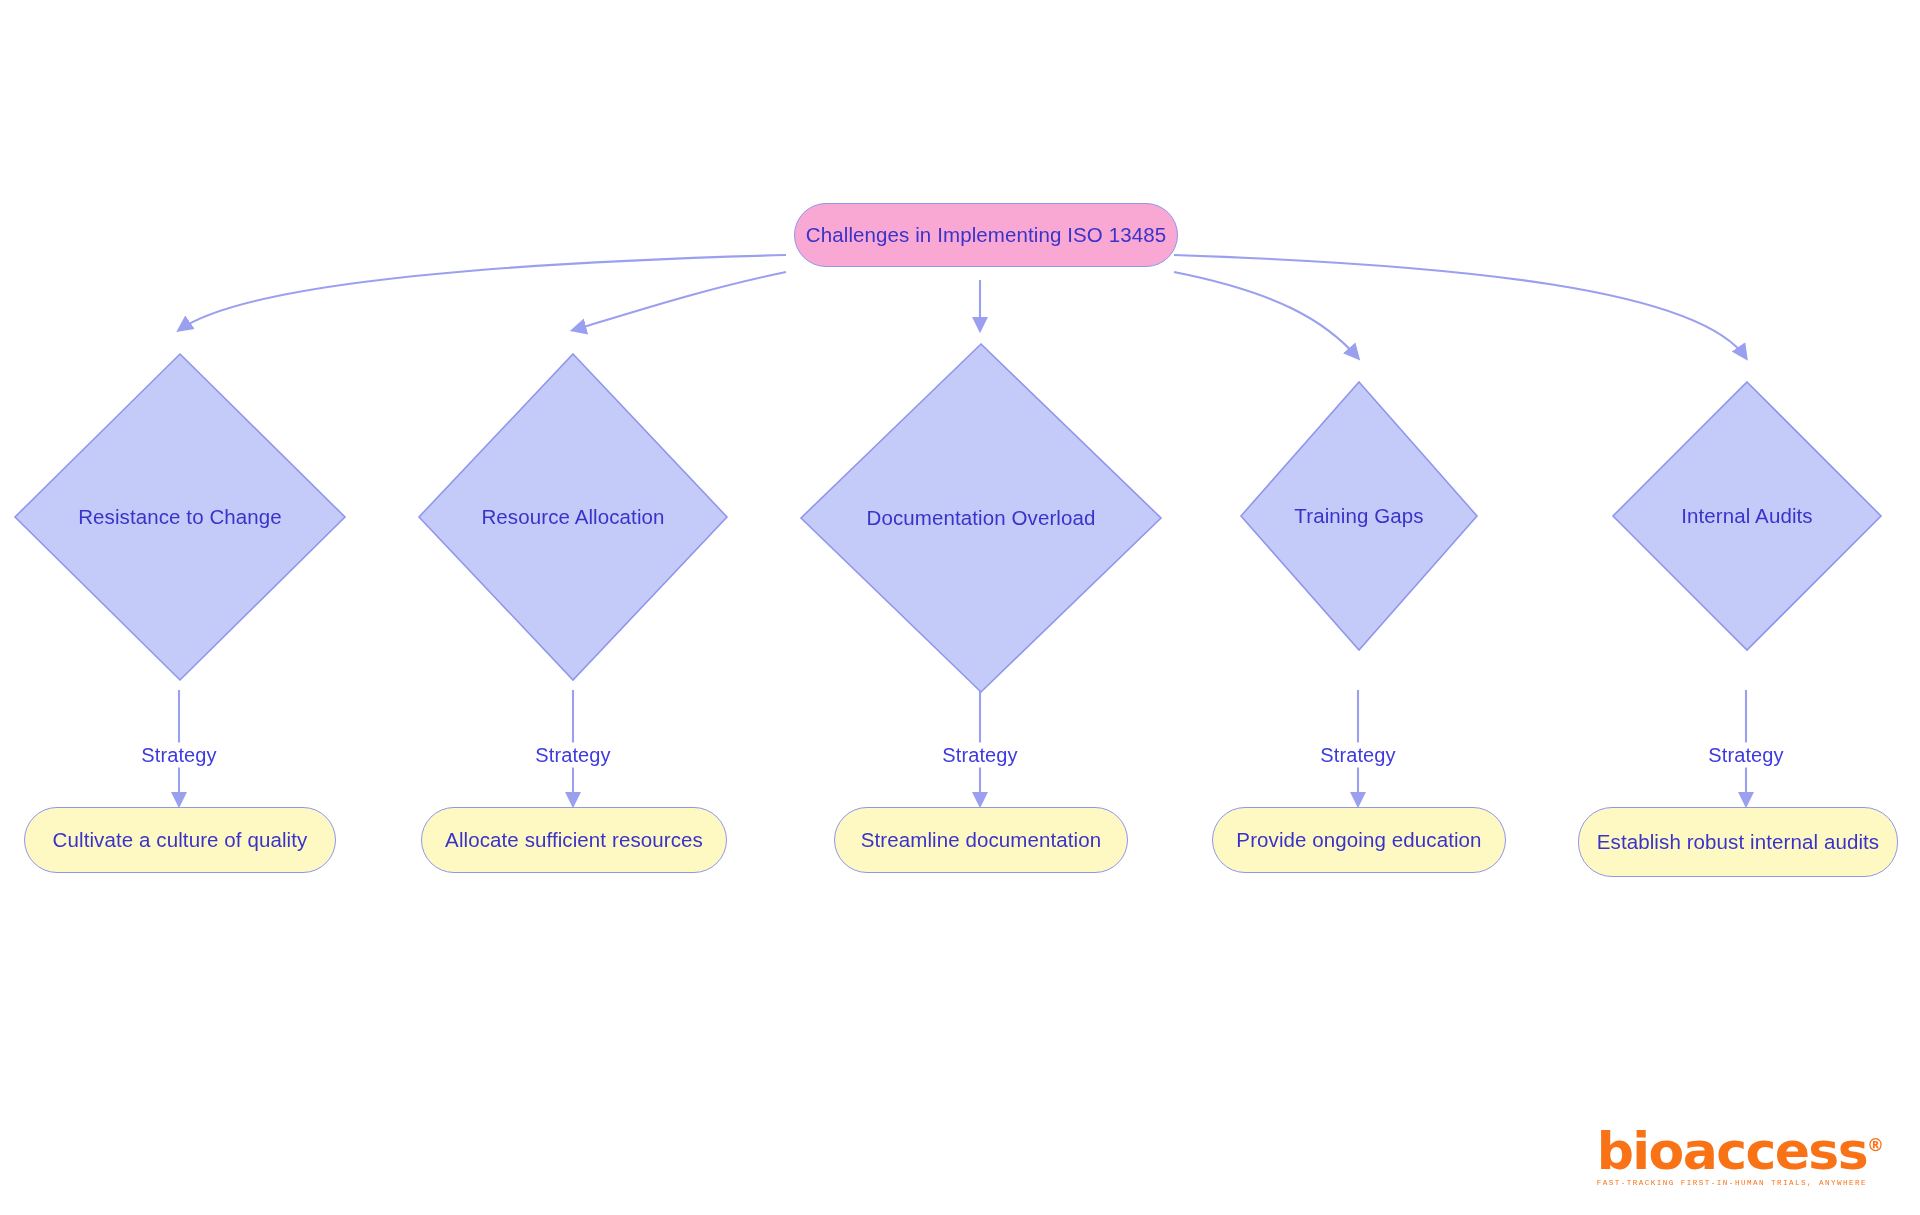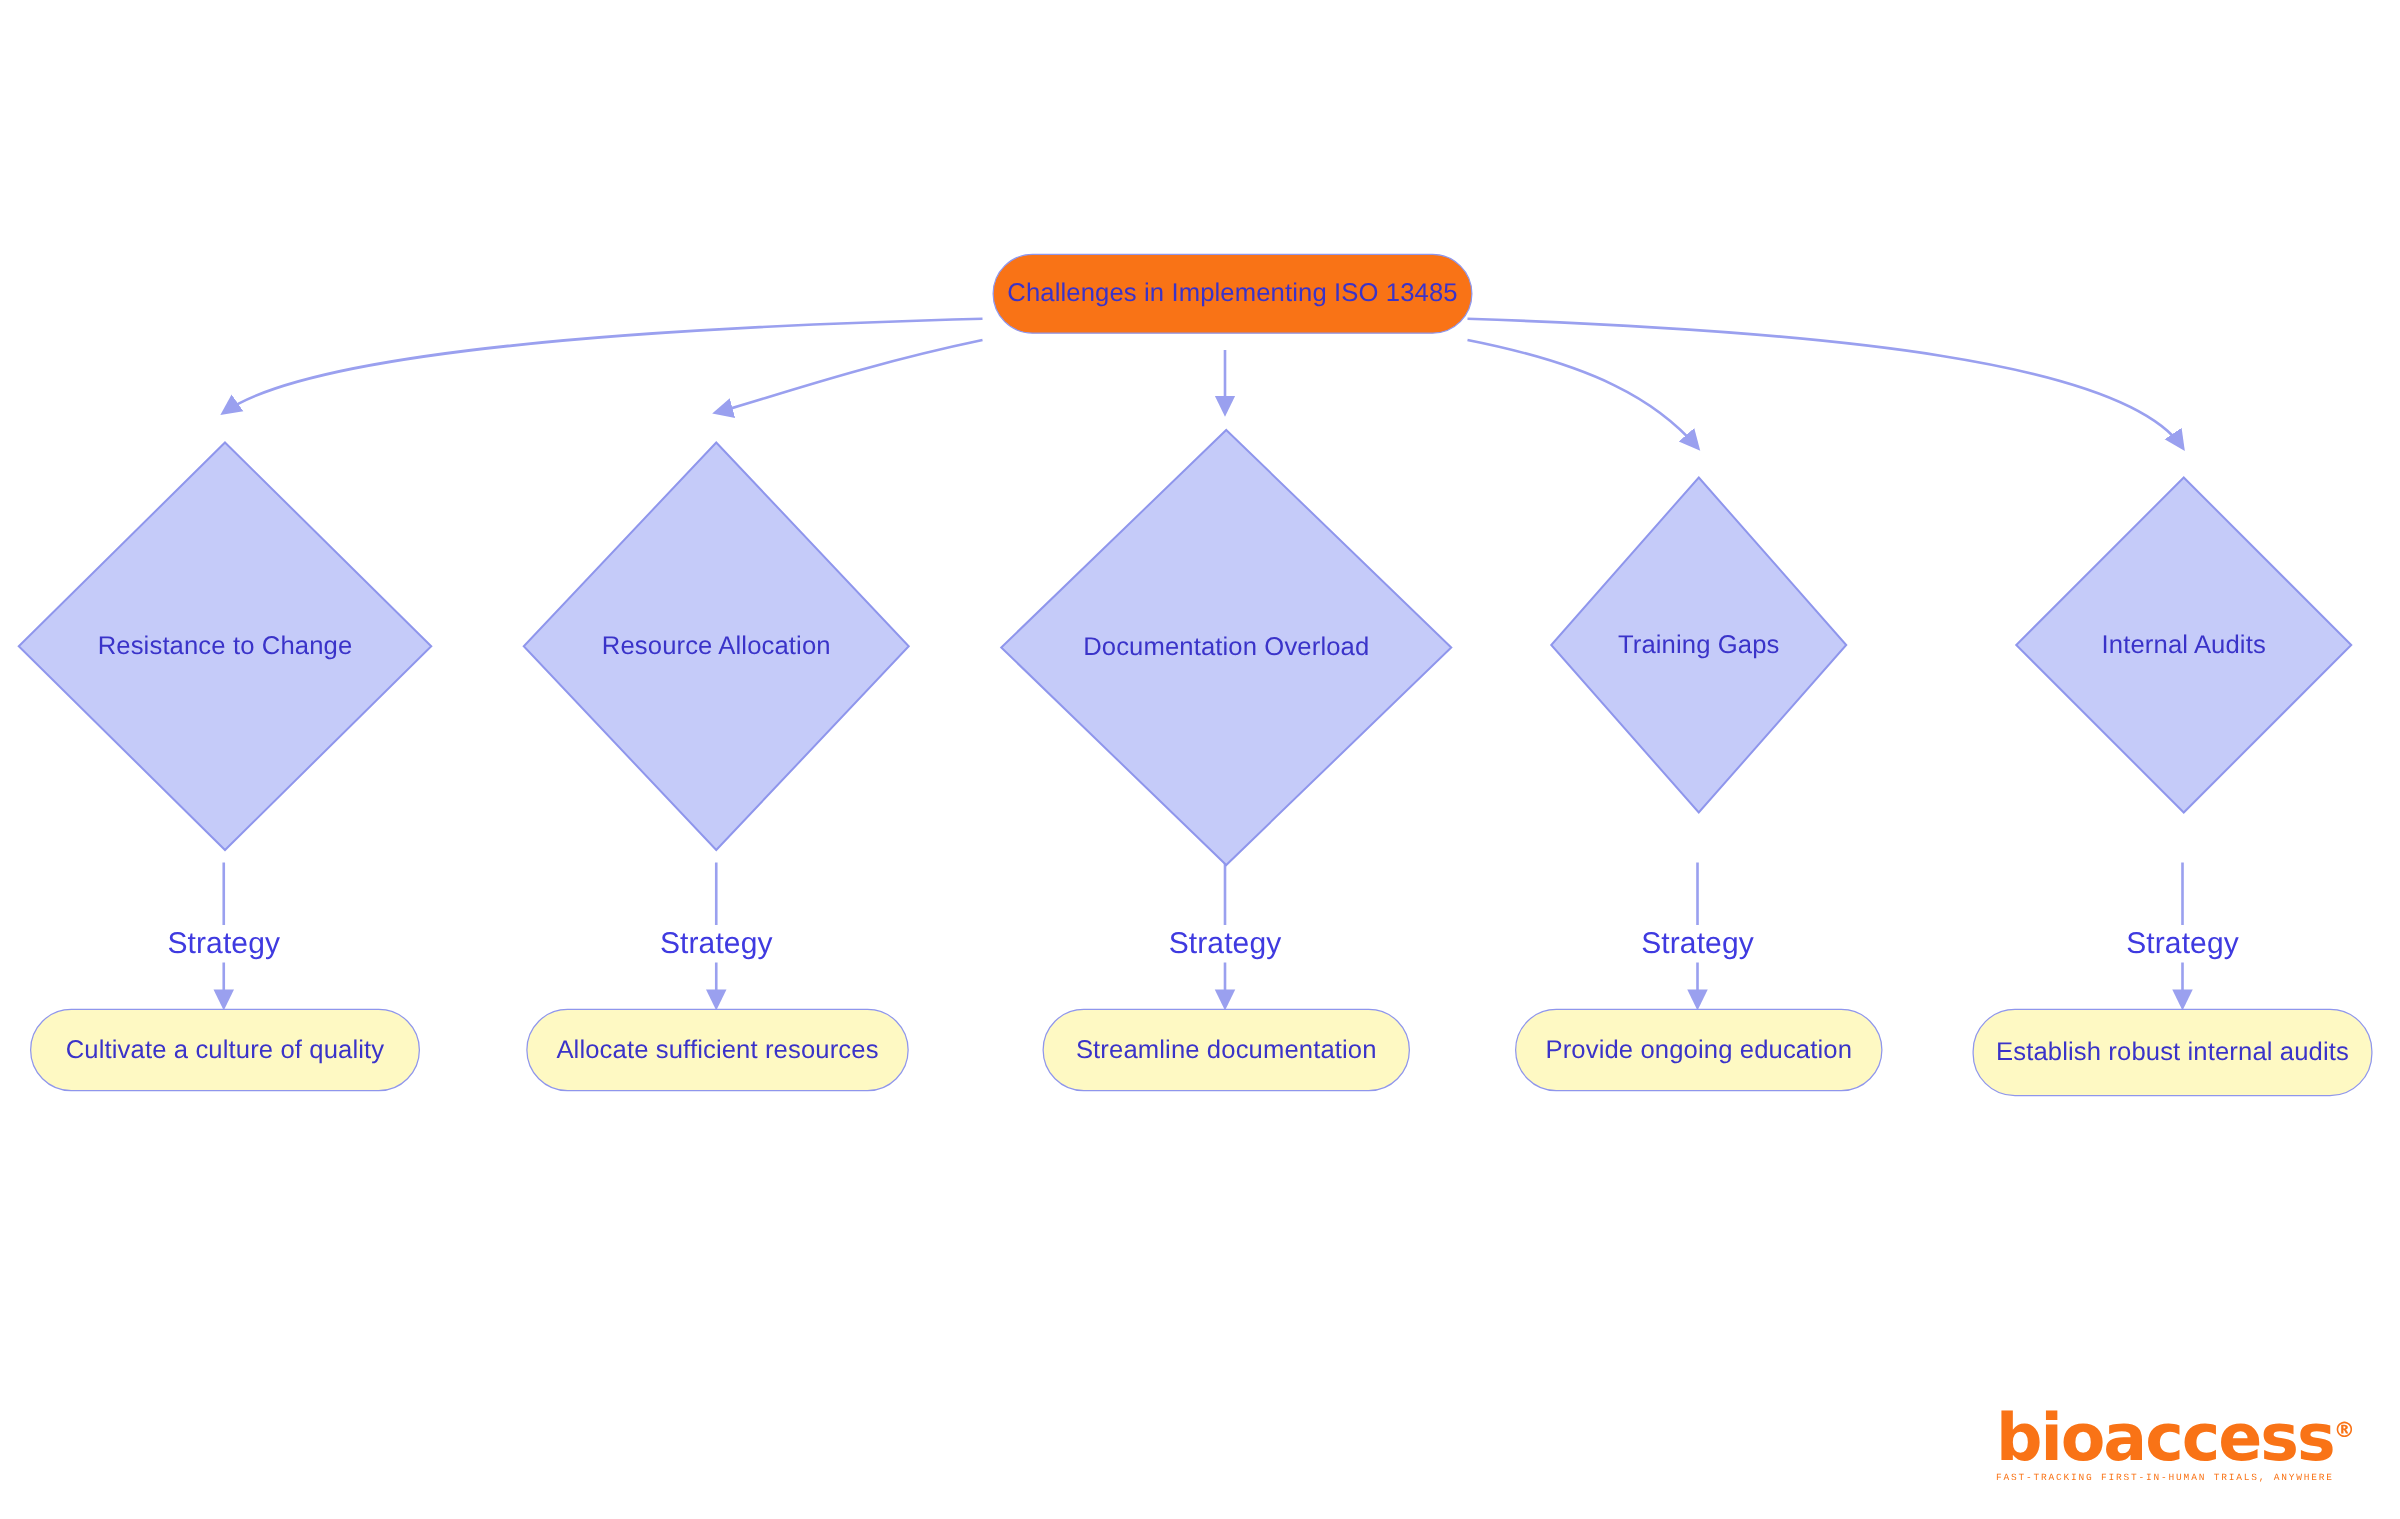--- a/index.html
+++ b/index.html
@@ -37,21 +37,21 @@
     box-sizing: border-box;
     display: flex;
     align-items: center;
     justify-content: center;
     color: #3a33c9;
     text-align: center;
     line-height: 1.2;
   }
 
   .node-root {
-    background: #f97316;
+    background: #f9a8d4;
     border: 1.4px solid #8f96ec;
     border-radius: 38px;
     font-size: 20.5px;
     letter-spacing: 0.1px;
   }
 
   .node-strategy {
     background: #fef9c3;
     border: 1.4px solid #8f96ec;
     border-radius: 34px;
@@ -74,21 +74,21 @@
     position: relative;
     z-index: 2;
     font-size: 20.5px;
     color: #3a33c9;
     white-space: nowrap;
     letter-spacing: 0.1px;
   }
 
   .edge-label {
     position: absolute;
-    font-size: 24px;
+    font-size: 20px;
     color: #3f3ae0;
     background: #ffffff;
     padding: 1px 6px;
     transform: translate(-50%, -50%);
     white-space: nowrap;
     letter-spacing: 0.1px;
   }
 
   
   #brand-logo {

